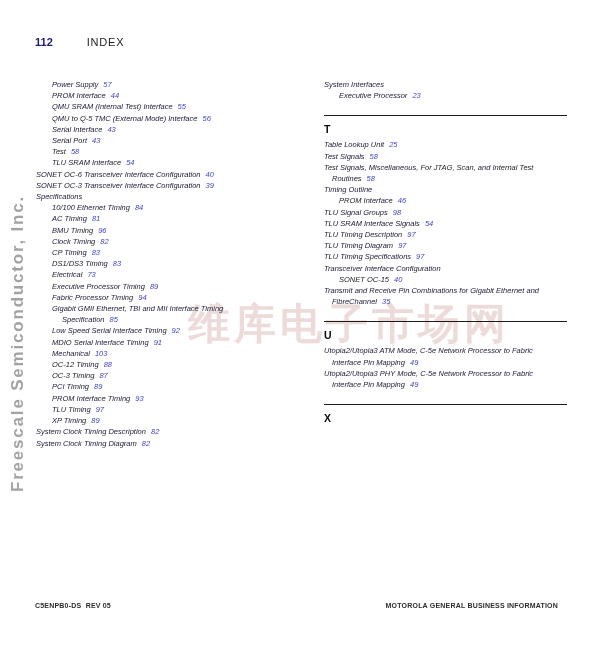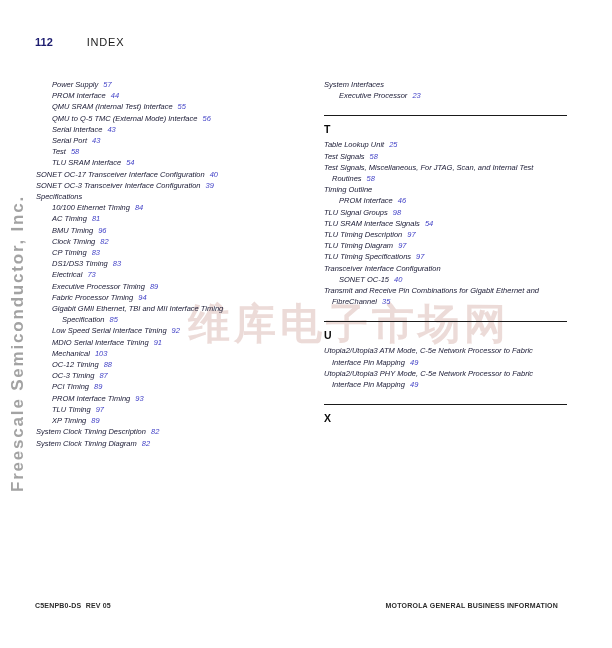--- a/index.html
+++ b/index.html
@@ -141,21 +141,21 @@
       <div class="entry indent1">
         <div class="entry-line"><span class="entry-label">Serial Port</span><span class="pagelink">43</span></div>
       </div>
       <div class="entry indent1">
         <div class="entry-line"><span class="entry-label">Test</span><span class="pagelink">58</span></div>
       </div>
       <div class="entry indent1">
         <div class="entry-line"><span class="entry-label">TLU SRAM Interface</span><span class="pagelink">54</span></div>
       </div>
       <div class="entry indent0">
-        <div class="entry-line"><span class="entry-label">SONET OC-17 Transceiver Interface Configuration</span><span class="pagelink">40</span></div>
+        <div class="entry-line"><span class="entry-label">SONET OC-6 Transceiver Interface Configuration</span><span class="pagelink">40</span></div>
       </div>
       <div class="entry indent0">
         <div class="entry-line"><span class="entry-label">SONET OC-3 Transceiver Interface Configuration</span><span class="pagelink">39</span></div>
       </div>
       <div class="entry indent0">
         <div class="entry-line"><span class="entry-label">Specifications</span></div>
       </div>
       <div class="entry indent1">
         <div class="entry-line"><span class="entry-label">10/100 Ethernet Timing</span><span class="pagelink">84</span></div>
       </div>

